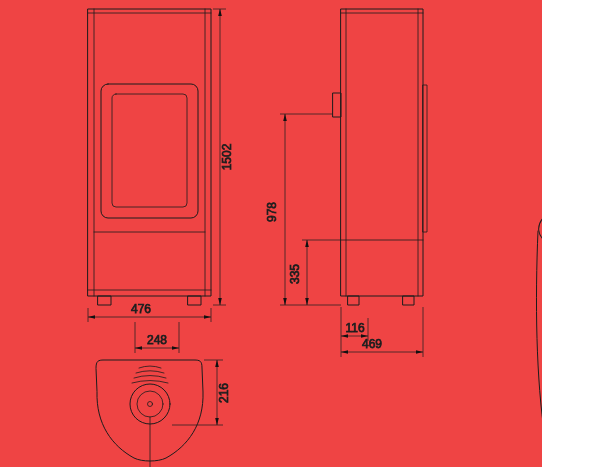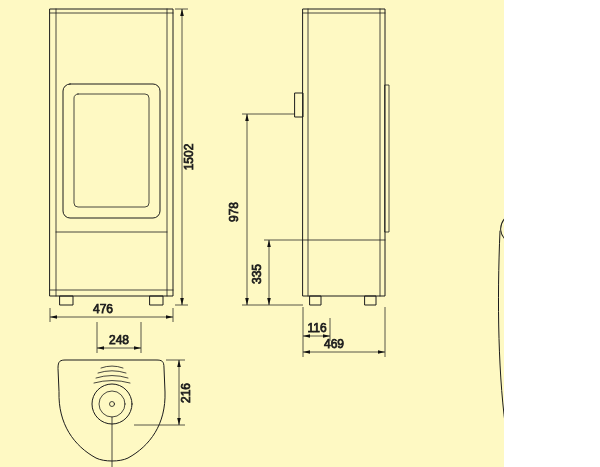--- a/index.html
+++ b/index.html
@@ -1,16 +1,16 @@
 <!DOCTYPE html>
 <html><head>
 <meta charset="utf-8">
 <style>
   html,body{margin:0;padding:0;background:#ffffff;}
-  .page{position:relative;width:504px;height:467px;background:#fef9c3;overflow:hidden;}
+  .page{position:relative;width:504px;height:467px;background:#ef4444;overflow:hidden;padding-left:38px;}
   svg{display:block;}
   .ln{stroke:#1c1c1c;stroke-width:1;fill:none;stroke-linecap:round;stroke-linejoin:round;}
   .thin{stroke-width:.8;}
   .dimln{stroke:#222;stroke-width:.75;fill:none;}
   .dim{font-family:"Liberation Sans",sans-serif;font-size:12px;fill:#111;}
 </style>
 </head>
 <body>
 
 <div class="page">

